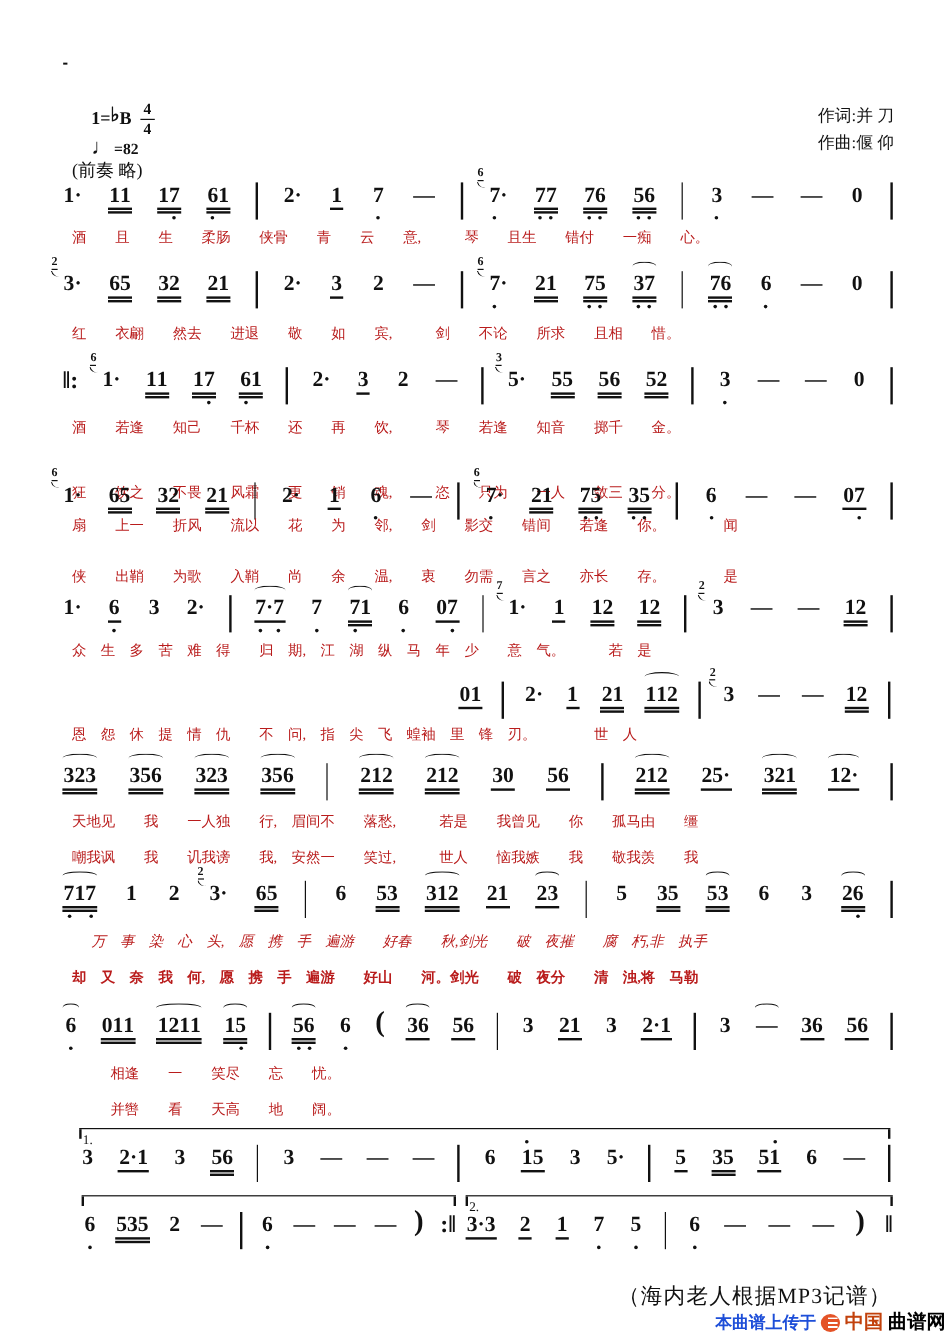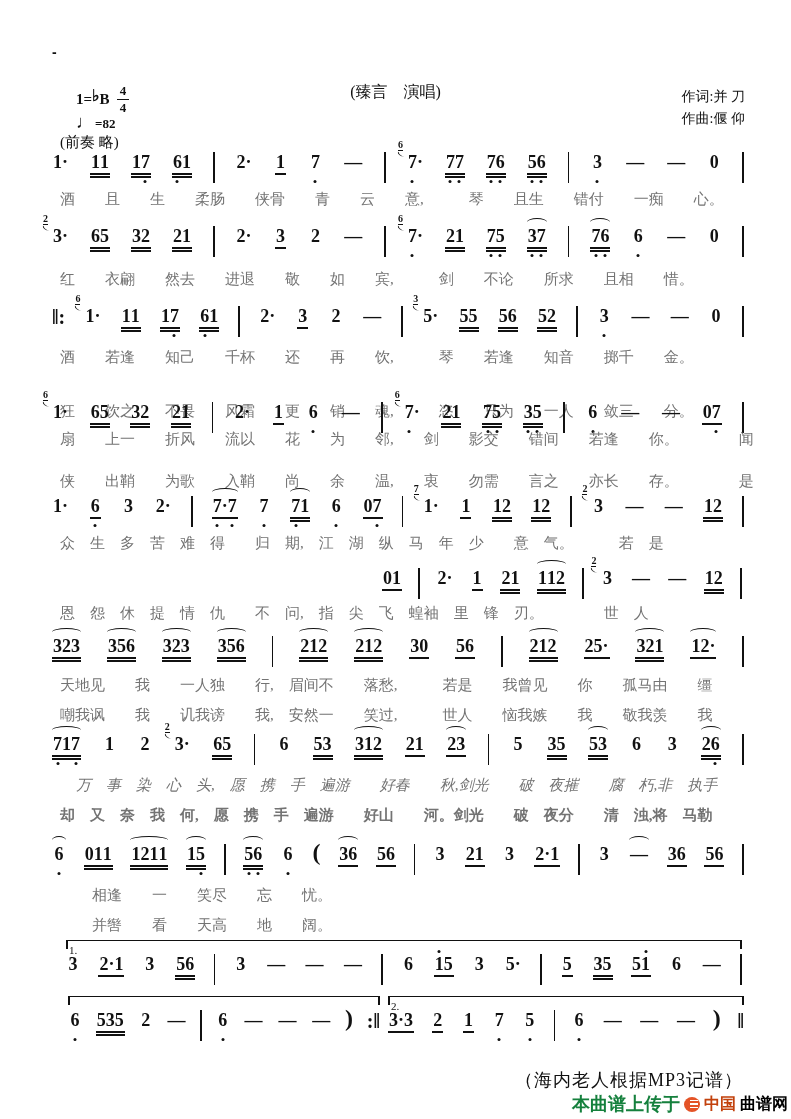--- a/index.html
+++ b/index.html
@@ -46,40 +46,39 @@
                  width:3px;height:3px;border-radius:50%;background:#111;}
   .ch.db::after{content:"";position:absolute;left:50%;bottom:-10px;transform:translateX(-50%);
                 width:3px;height:3px;border-radius:50%;background:#111;}
   .bar{width:1.7px;height:31px;background:#111;margin-top:8px;}
   .big{font-family:"Liberation Serif",serif;font-weight:bold;font-size:20px;margin-top:7px;line-height:1.2;}
   .paren{font-family:"Liberation Serif",serif;font-weight:bold;font-size:24px;margin-top:3px;line-height:1.1;}
   .grace{position:absolute;top:-5px;left:-9px;font-size:10px;font-weight:bold;
          font-family:"Liberation Serif",serif;border-bottom:1.2px solid #111;line-height:1.1;z-index:2;}
   .grace::after{content:"";position:absolute;left:0;bottom:-7px;width:5px;height:6px;
                 border-left:1.2px solid #111;border-bottom-left-radius:6px 6px;transform:rotate(-14deg);}
-  .lyric-row{position:absolute;left:8px;font-size:15px;white-space:pre;color:#737373;
+  .lyric-row{position:absolute;left:8px;font-size:12px;white-space:pre;color:#b91c1c;
              font-family:"Liberation Serif",serif;}
 
   .transcriber-note{position:absolute;left:515px;top:1068px;font-size:18px;
                     font-family:"Liberation Serif",serif;letter-spacing:1px;}
   .footer{position:absolute;right:3px;top:1092px;display:flex;align-items:center;gap:4px;}
-  .uploaded{font-size:18px;font-weight:bold;color:#15803d;font-family:Liberation Serif, serif;}
+  .uploaded{font-size:14px;font-weight:bold;color:#1d4ed8;font-family:Liberation Serif, serif;}
   .logo{display:inline-block;width:16px;height:15px;border-radius:50%;position:relative;overflow:hidden;}
   .logo::after{content:"";position:absolute;left:6px;top:3px;right:2px;height:9px;
     background:linear-gradient(#fff 0 1.5px,transparent 1.5px 3.5px,#fff 3.5px 5px,
                transparent 5px 7px,#fff 7px 8.5px,transparent 8.5px);}
   .site-cn{font-size:16px;font-weight:bold;}
   .site-rest{font-size:16px;font-weight:bold;}
 </style>
 </head>
 <body>
 
 <div class="page">
   <div class="corner-mark">-</div>
-  <div class="subtitle">(臻言　演唱)</div>
   <div class="credit credit-lyricist">作词:并 刀</div>
   <div class="credit credit-composer">作曲:偃 仰</div>
   <div class="keyblock">
     <span>1=</span>
       <span class="flat">♭</span>
       <span>B</span>
     <span class="ts">
       <span class="num">4</span>
       <span class="den">4</span>
     </span>

